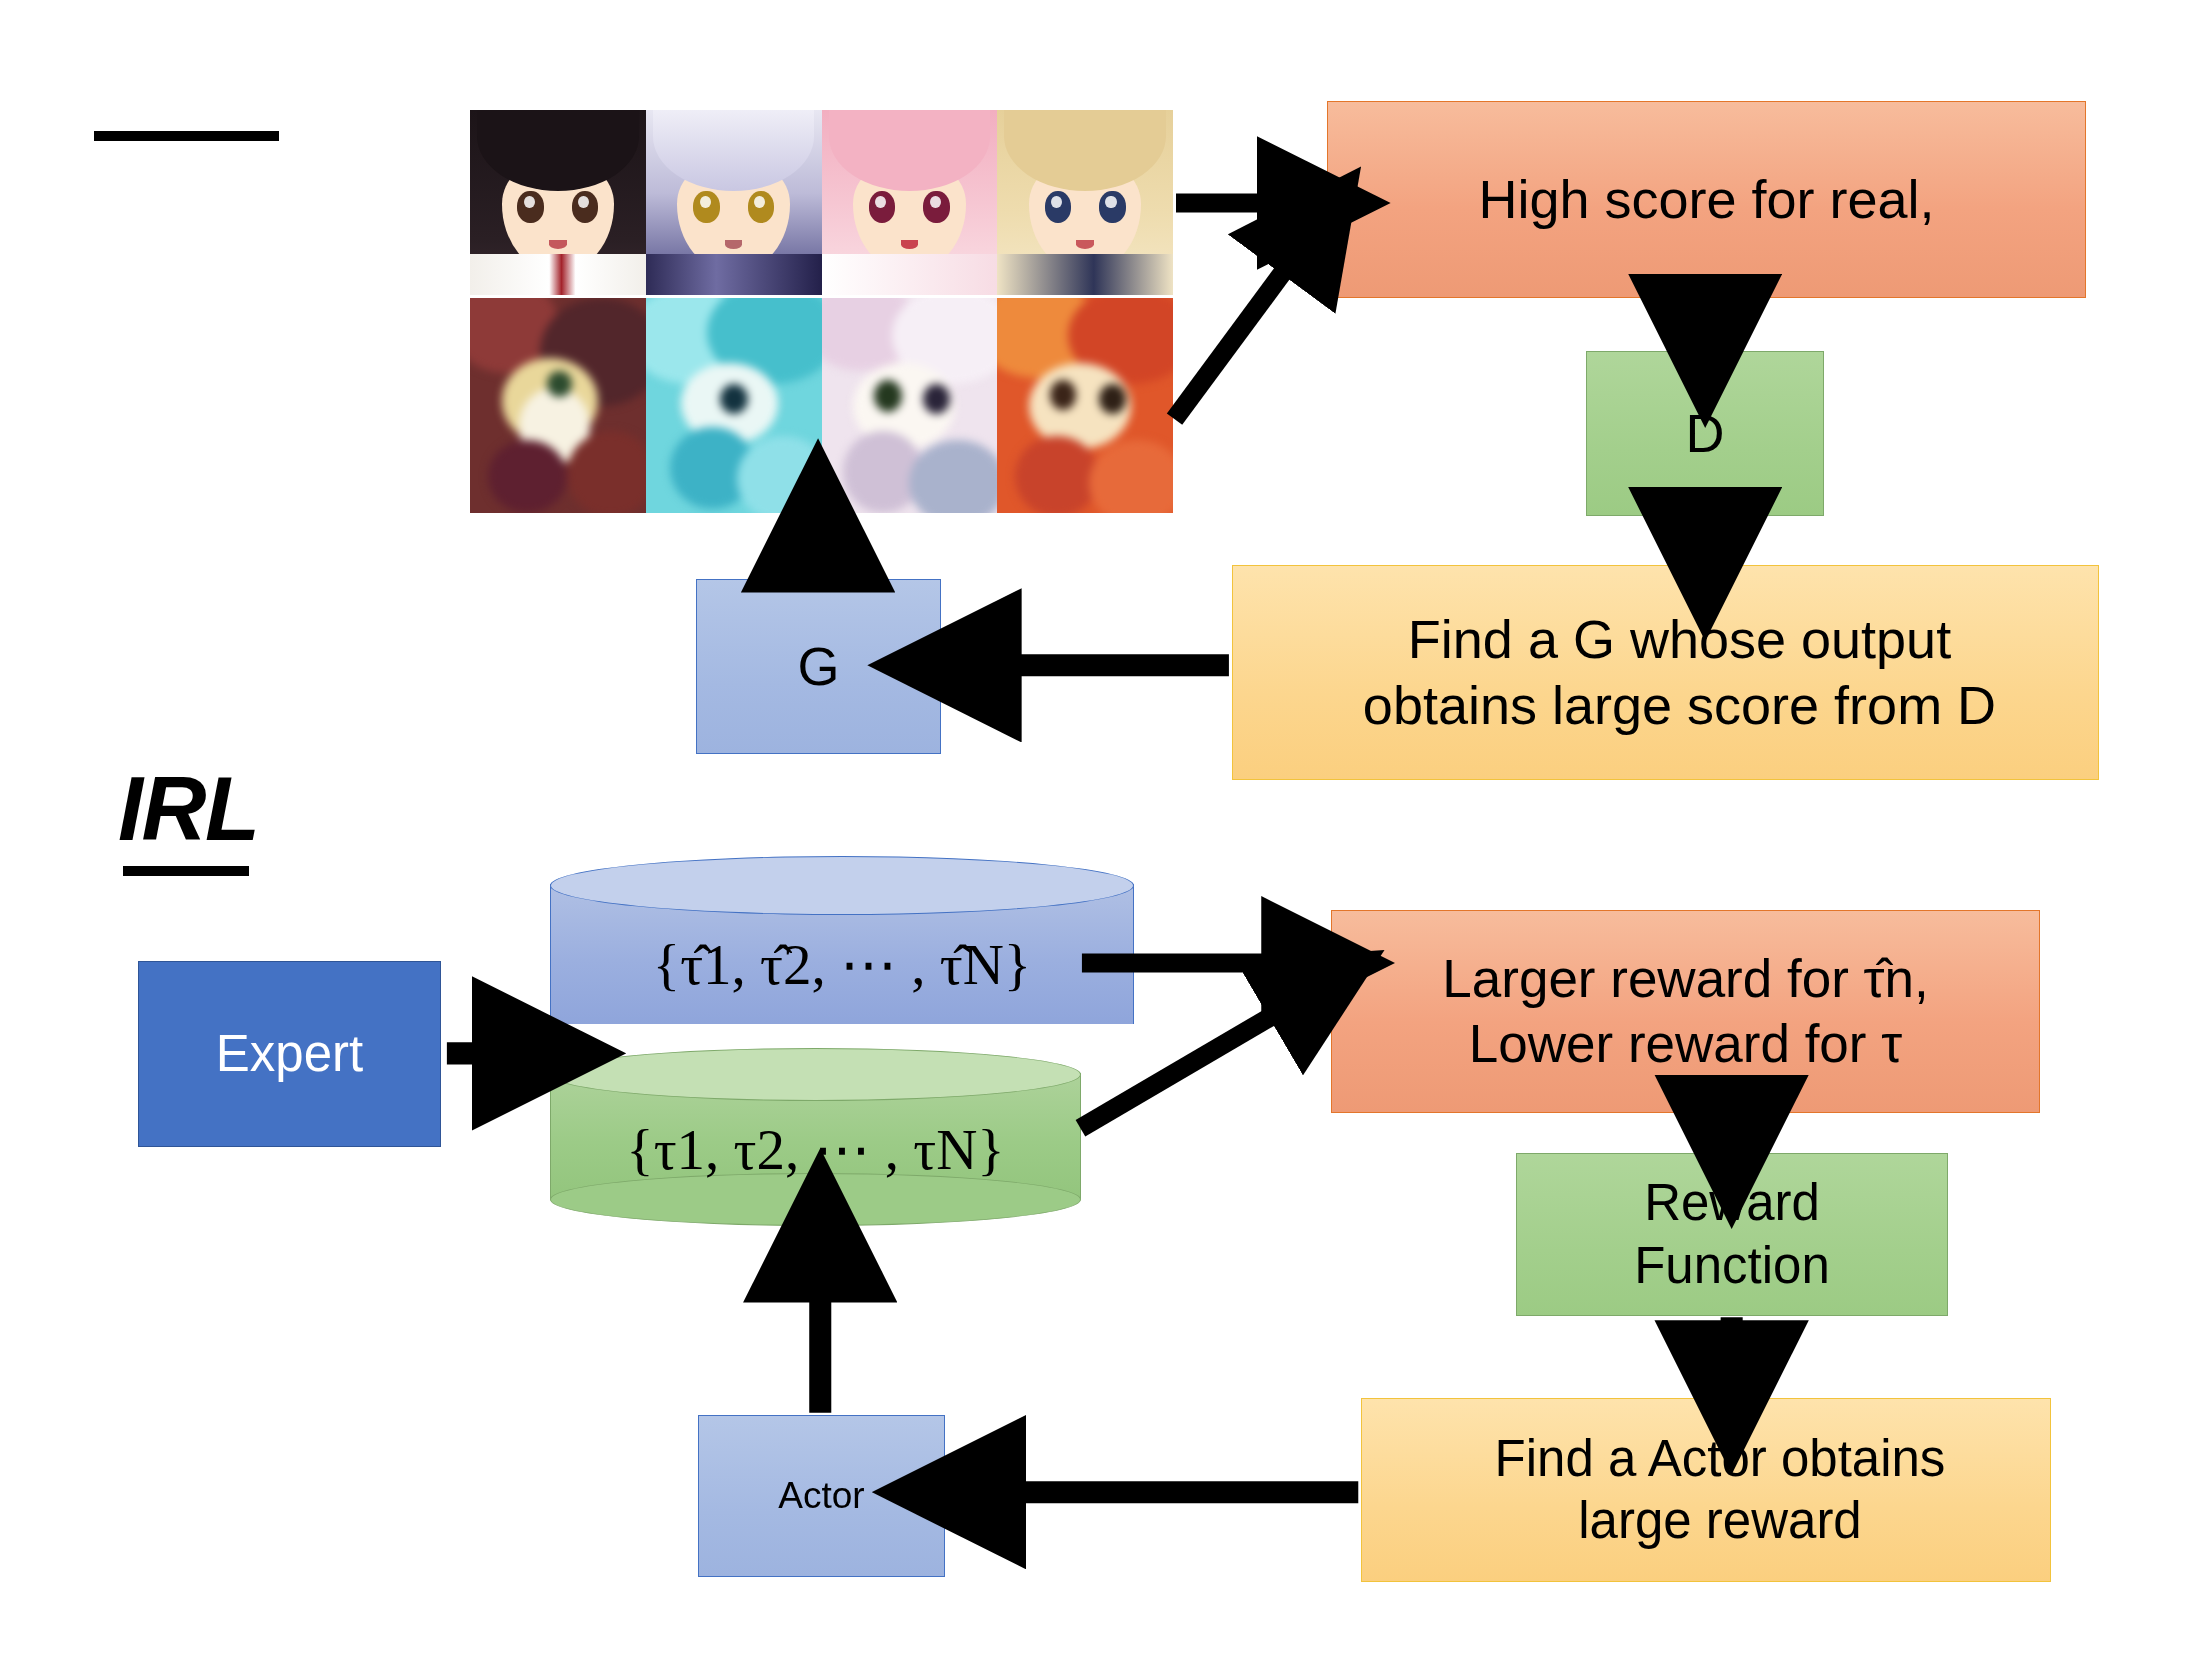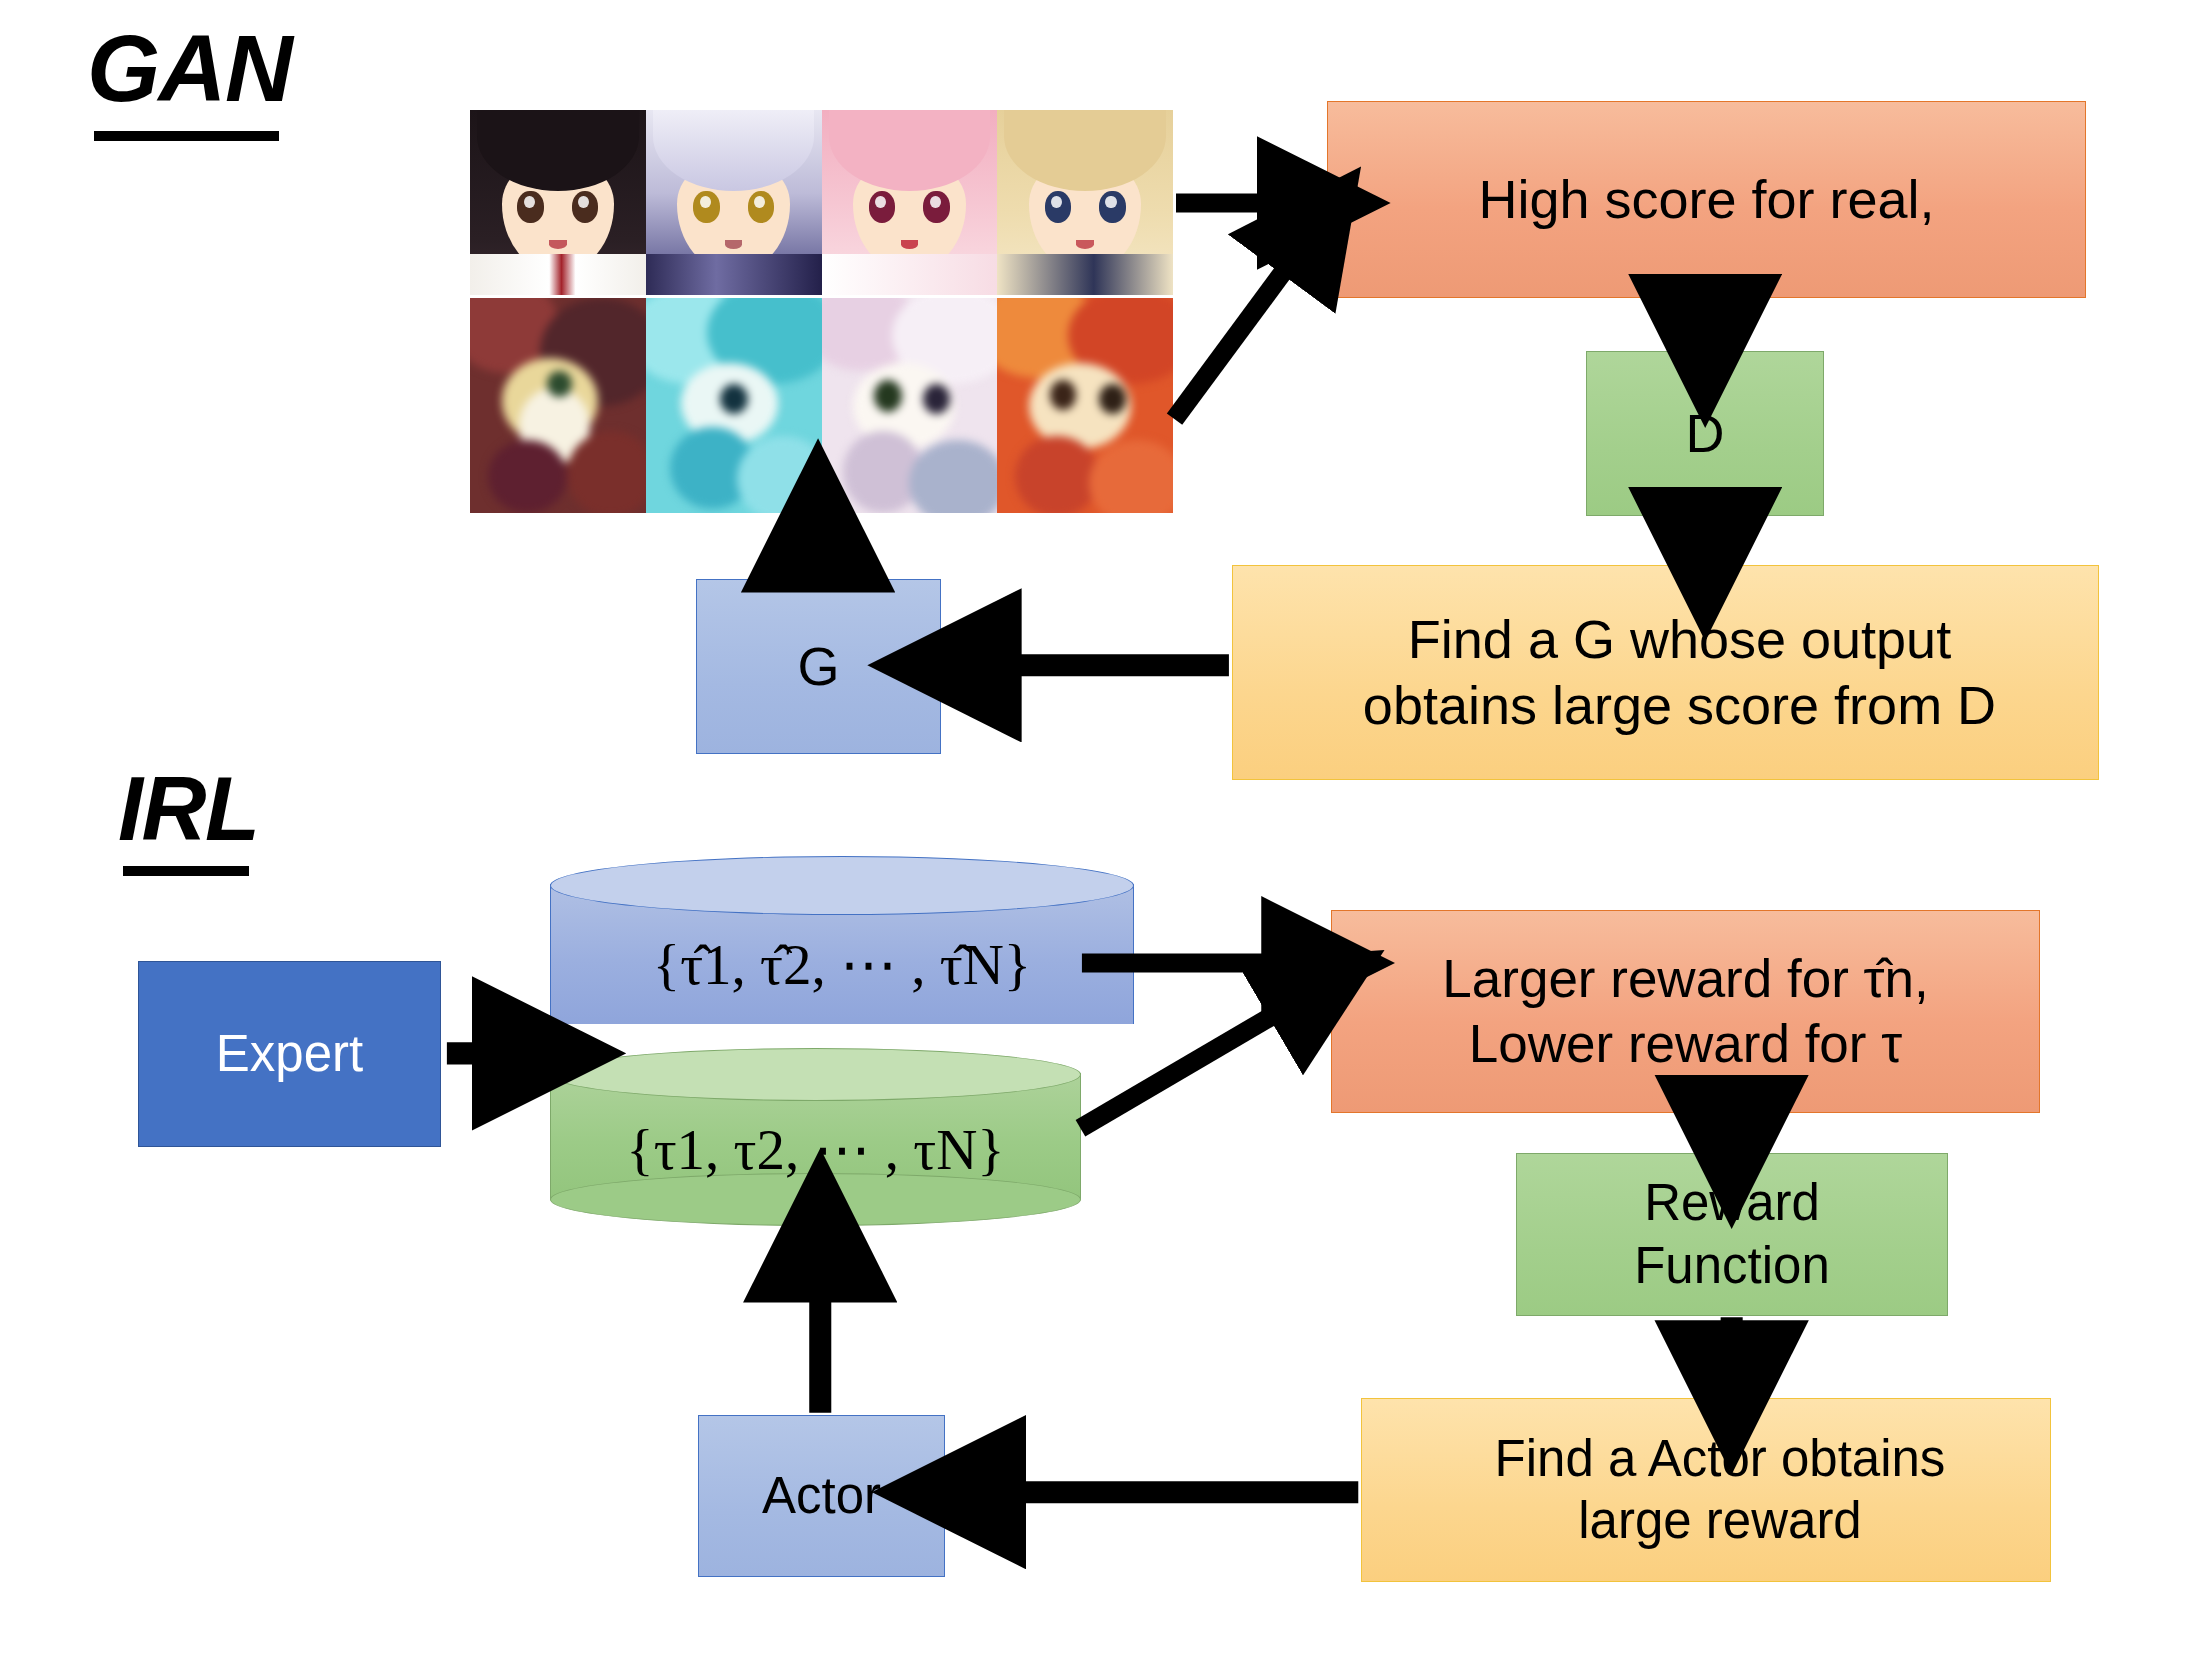--- a/index.html
+++ b/index.html
@@ -60,21 +60,20 @@
 
   
   .noise{position:absolute;inset:0;filter:blur(4.4px);}
   .blob{position:absolute;border-radius:50%;}
 </style>
 </head>
 <body>
 
 <div id="stage">
 
-  <div class="abs heading" style="left:87px;top:22px;font-size:94px;">GAN</div>
   <div class="abs heading-rule" style="left:94px;top:131px;width:185px;height:10.3px;"></div>
 
   <div class="abs grid" style="left:470px;top:110px;width:703px;height:185px;">
     <div class="cell" style="width:176px;height:185px;background:#2B2024;">
       <div class="face">
         <div class="hair" style="background:linear-gradient(180deg,#1C1418 0%,#2A1F24 70%,#3A2A30 100%);"></div>
         <div class="skin"></div>
         <div class="bang" style="background:#1B1317;"></div>
         <div class="eyeL" style="background:#4A2C1E;"></div>
         <div class="eyeR" style="background:#4A2C1E;"></div>
@@ -210,21 +209,21 @@
   <div class="abs box box-green" style="left:1516px;top:1153px;width:432px;height:163px;flex-direction:column;font-size:51px;">
     <div>Reward</div>
     <div>Function</div>
   </div>
 
   <div class="abs box box-yellow" style="left:1361px;top:1398px;width:690px;height:184px;flex-direction:column;font-size:51px;">
     <div>Find a Actor obtains</div>
     <div>large reward</div>
   </div>
 
-  <div class="abs box box-blue" style="left:698px;top:1415px;width:247px;height:162px;font-size:51px;">
+  <div class="abs box box-blue" style="left:698px;top:1415px;width:247px;height:162px;font-size:37px;">
     <span>Actor</span>
   </div>
 
   <svg id="arrows" viewBox="0 0 3000 2250">
     <defs>
       <marker id="ah" markerWidth="7" markerHeight="7" refX="3.0" refY="3.5" orient="auto" markerUnits="strokeWidth">
         <path d="M0,0 L7,3.5 L0,7 Z" fill="#000000"></path>
       </marker>
     </defs>
 

